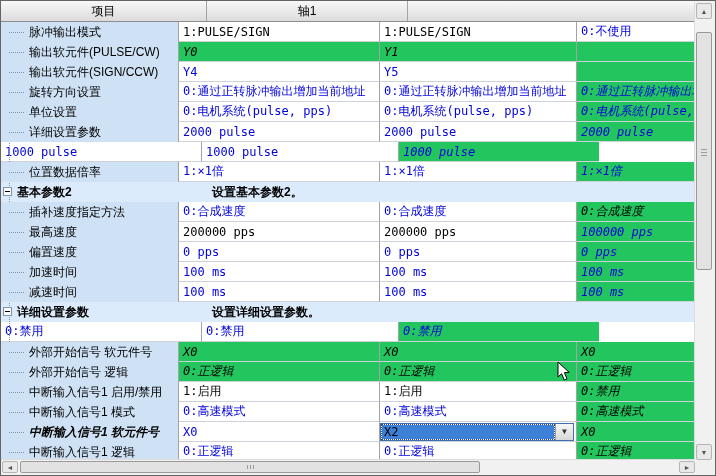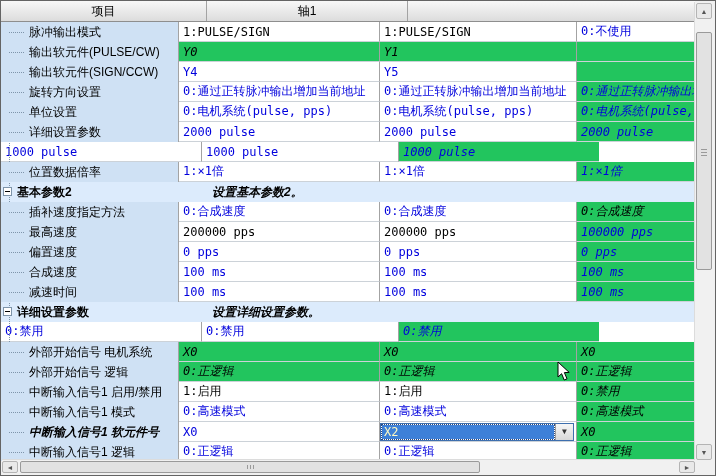--- a/index.html
+++ b/index.html
@@ -22,29 +22,29 @@
   .v{box-sizing:border-box;border-right:1px solid #a3a3a3;border-bottom:1px solid #ccd2d8;
      padding:0 4px;display:flex;align-items:center;white-space:nowrap;overflow:hidden;
      background:#fff;flex:none;font-family:"DejaVu Sans Mono","DejaVu Sans",monospace;font-size:12px;}
   .c1{width:201px;} .c2{width:197px;} .c3{width:200px;border-right:none;}
   .b{color:#0000dd;} .k{color:#000;} .g{background:#22c55e;font-style:italic;}
   
   .row.section{background:#dcebfc;font-weight:bold;}
   .row.section .sname{box-sizing:border-box;width:206px;position:relative;
         display:flex;align-items:center;white-space:nowrap;flex:none;}
   .row.section .sname .lbl{padding-left:16px;}
-  .row.section .desc{display:flex;align-items:center;padding-left:5px;white-space:nowrap;font-style:italic;}
+  .row.section .desc{display:flex;align-items:center;padding-left:5px;white-space:nowrap;}
   .boxminus{position:absolute;left:2px;top:5px;width:9px;height:9px;background:#fff;
         border:1px solid #7e94aa;box-sizing:border-box;}
   .boxminus:after{content:"";position:absolute;left:1px;top:3px;width:5px;height:1px;background:#000;}
   .bi .lbl{font-weight:bold;font-style:italic;}
   
   .combo{flex:1;height:18px;margin:0;display:flex;border:1px solid #3e6fae;background:#fff;box-sizing:border-box;}
   .combo-edit{flex:1;display:flex;align-items:center;border:1px dotted #30497a;box-sizing:border-box;}
-  .combo-sel{flex:1;height:14px;line-height:14px;background:#3d80d8;color:#fef9c3;padding:0 2px;overflow:hidden;}
+  .combo-sel{flex:1;height:14px;line-height:14px;background:#3d80d8;color:#000000;padding:0 2px;overflow:hidden;}
   .combo-btn{width:17px;border-left:1px solid #9d9d9d;background:linear-gradient(#f6f6f6,#d8d8d8);
         display:flex;align-items:center;justify-content:center;color:#333;font-size:8px;}
   
   #vscroll{position:absolute;right:1px;top:1px;width:19px;height:459px;background:#f1f1f1;border-left:1px solid #dcdcdc;}
   #hscroll{position:absolute;left:1px;bottom:1px;height:14px;width:693px;background:#f1f1f1;border-top:1px solid #dcdcdc;}
   .sbtn{position:absolute;background:#e9e9e9;border:1px solid #b4b4b4;border-radius:2px;
         display:flex;align-items:center;justify-content:center;color:#555;font-size:7px;box-sizing:border-box;}
   .thumb{position:absolute;background:#e2e2e2;border:1px solid #9a9a9a;border-radius:2px;box-sizing:border-box;}
   .grip-v{position:absolute;left:4px;right:4px;height:1px;background:#9a9a9a;}
   .grip-h{position:absolute;top:3px;bottom:3px;width:1px;background:#9a9a9a;}
@@ -163,21 +163,21 @@
             <div class="stub"></div>
             <span class="lbl">偏置速度</span>
           </div>
           <div class="v c1 b">0 pps</div>
           <div class="v c2 b">0 pps</div>
           <div class="v c3 b g">0 pps</div>
         </div>
         <div class="row">
           <div class="name">
             <div class="stub"></div>
-            <span class="lbl">合成速度</span>
+            <span class="lbl">加速时间</span>
           </div>
           <div class="v c1 b">100 ms</div>
           <div class="v c2 b">100 ms</div>
           <div class="v c3 b g">100 ms</div>
         </div>
         <div class="row">
           <div class="name">
             <div class="stub"></div>
             <span class="lbl">减速时间</span>
           </div>
@@ -193,21 +193,21 @@
           <div class="desc">设置详细设置参数。</div>
         </div>
         <div class="row">
           <div class="v c1 b">0:禁用</div>
           <div class="v c2 b">0:禁用</div>
           <div class="v c3 b g">0:禁用</div>
         </div>
         <div class="row">
           <div class="name">
             <div class="stub"></div>
-            <span class="lbl">外部开始信号  电机系统</span>
+            <span class="lbl">外部开始信号  软元件号</span>
           </div>
           <div class="v c1 k g">X0</div>
           <div class="v c2 k g">X0</div>
           <div class="v c3 k g">X0</div>
         </div>
         <div class="row">
           <div class="name">
             <div class="stub"></div>
             <span class="lbl">外部开始信号  逻辑</span>
           </div>

